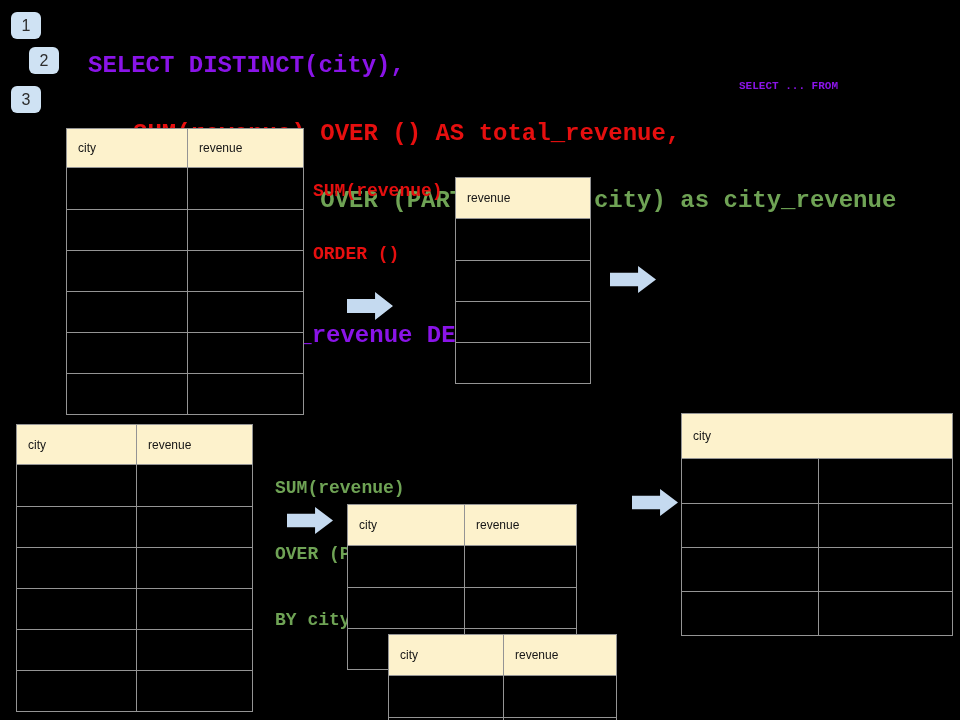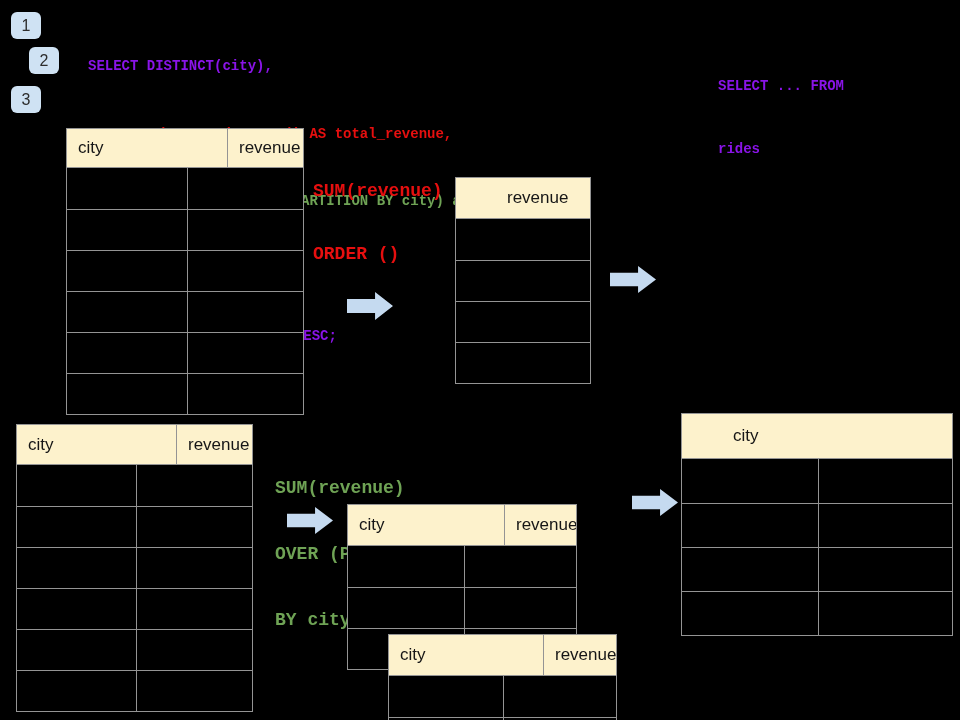--- a/index.html
+++ b/index.html
@@ -19,53 +19,53 @@
     font-size:16px; color:#2d2d2d;
   }
   .b1 { left:11px; top:12px; }
   .b2 { left:29px; top:47px; }
   .b3 { left:11px; top:86px; }
 
   
   .sql {
     position:absolute; left:88px; top:10px;
     font-family:"Liberation Mono", monospace; font-weight:bold;
-    font-size:14px; line-height:22.5px; white-space:pre;
+    font-size:24px; line-height:22.5px; white-space:pre;
   }
   .sql-ln.i1 { padding-left:22px; }
   .sql-ln.i2 { padding-left:45px; }
 
   
   .note {
     position:absolute;
     font-family:"Liberation Mono", monospace; font-weight:bold;
     white-space:pre;
   }
-  .note-sf    { left:718px; top:34px;  font-size:14px; line-height:21px; }
+  .note-sf    { left:739px; top:34px;  font-size:11px; line-height:21px; }
   .note-total { left:313px; top:139px; font-size:18px; line-height:21px; }
   .note-part  { left:275px; top:433px; font-size:18px; line-height:22px; }
 
   
   .dtable {
     position:absolute; box-sizing:border-box;
     border:1px solid var(--table-border, #979797);
     background:#000;
   }
   .dtable .hdr {
     display:flex; box-sizing:border-box;
     height:var(--hh);
     background: var(--table-header-bg, #fdf2cc);
     border-bottom:1px solid var(--table-border, #979797);
   }
   .dtable .th {
     box-sizing:border-box; display:flex; align-items:center;
-    padding-left:11px; font-size:17px; color:#161616; overflow:hidden;
+    padding-left:11px; font-size:12px; color:#161616; overflow:hidden;
   }
   .dtable .th:first-child { width:var(--c1); }
-  .dtable .th:last-child  { flex:1;margin-left:40px; }
+  .dtable .th:last-child  { flex:1; }
   .dtable .th + .th { border-left:1px solid var(--table-border, #979797); }
   .dtable .tr { display:flex; box-sizing:border-box; height:var(--rh); }
   .dtable .tr + .tr { border-top:1px solid var(--table-border, #979797); }
   .dtable .td { box-sizing:border-box; }
   .dtable .td:first-child { width:var(--c1); }
   .dtable .td:last-child  { flex:1; }
   .dtable .td + .td { border-left:1px solid var(--table-border, #979797); }
 
   .t-source-top    { left:66px;  top:128px; width:238px; --hh:39px; --rh:41px; --c1:120px; }
   .t-total         { left:455px; top:177px; width:136px; --hh:41px; --rh:41px; --c1:136px; }
@@ -98,21 +98,20 @@
   <div class="sql">
     <div class="sql-ln i0" style="color: rgb(138, 20, 232);">SELECT DISTINCT(city),</div>
     <div class="sql-ln i2" style="color: rgb(230, 15, 15);">SUM(revenue) OVER () AS total_revenue,</div>
     <div class="sql-ln i2" style="color: rgb(111, 163, 85);">SUM(revenue) OVER (PARTITION BY city) as city_revenue</div>
     <div class="sql-ln i1" style="color: rgb(138, 20, 232);">FROM rides</div>
     <div class="sql-ln i1" style="color: rgb(138, 20, 232);">ORDER by city_revenue DESC;</div>
   </div>
 
   <div class="note note-sf" style="color: rgb(138, 20, 232);">
     <div>SELECT ... FROM</div>
-    <div>rides</div>
   </div>
 
   <div class="note note-total" style="color: rgb(230, 15, 15);">
     <div>SUM(revenue)</div>
     <div>ORDER ()</div>
   </div>
 
   <div class="note note-part" style="color: rgb(111, 163, 85);">
     <div>SUM(revenue)</div>
     <div>OVER (PARTITION</div>

